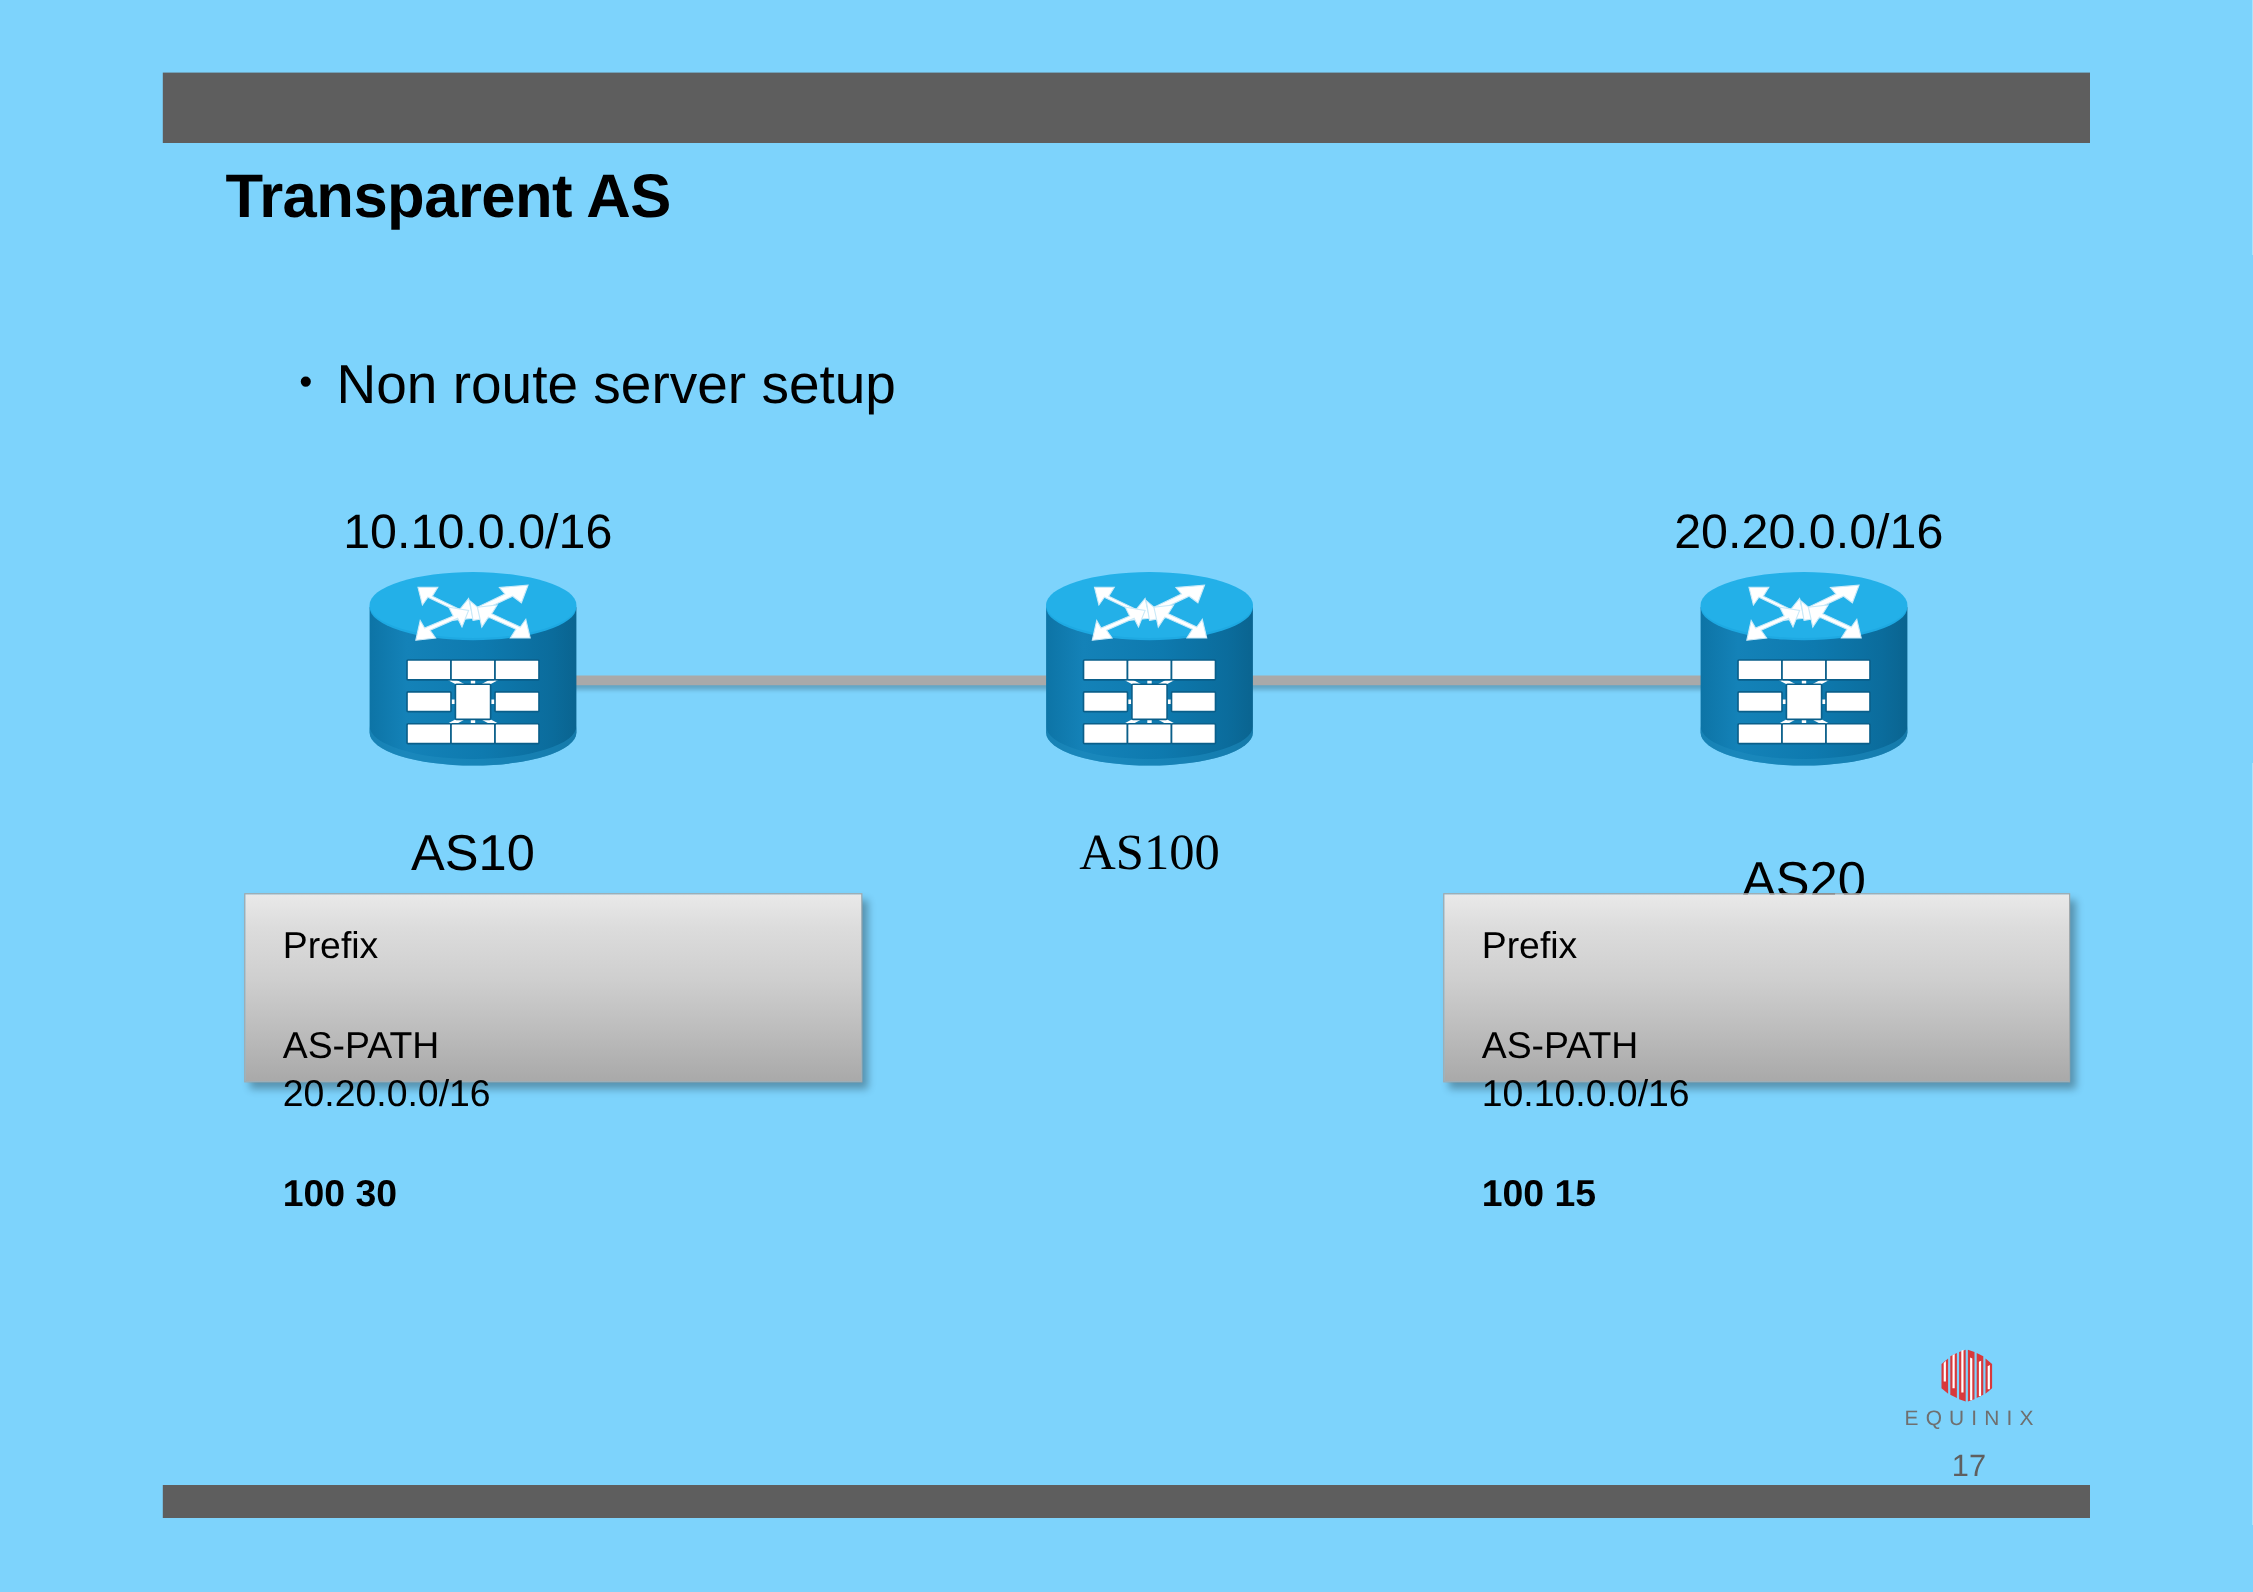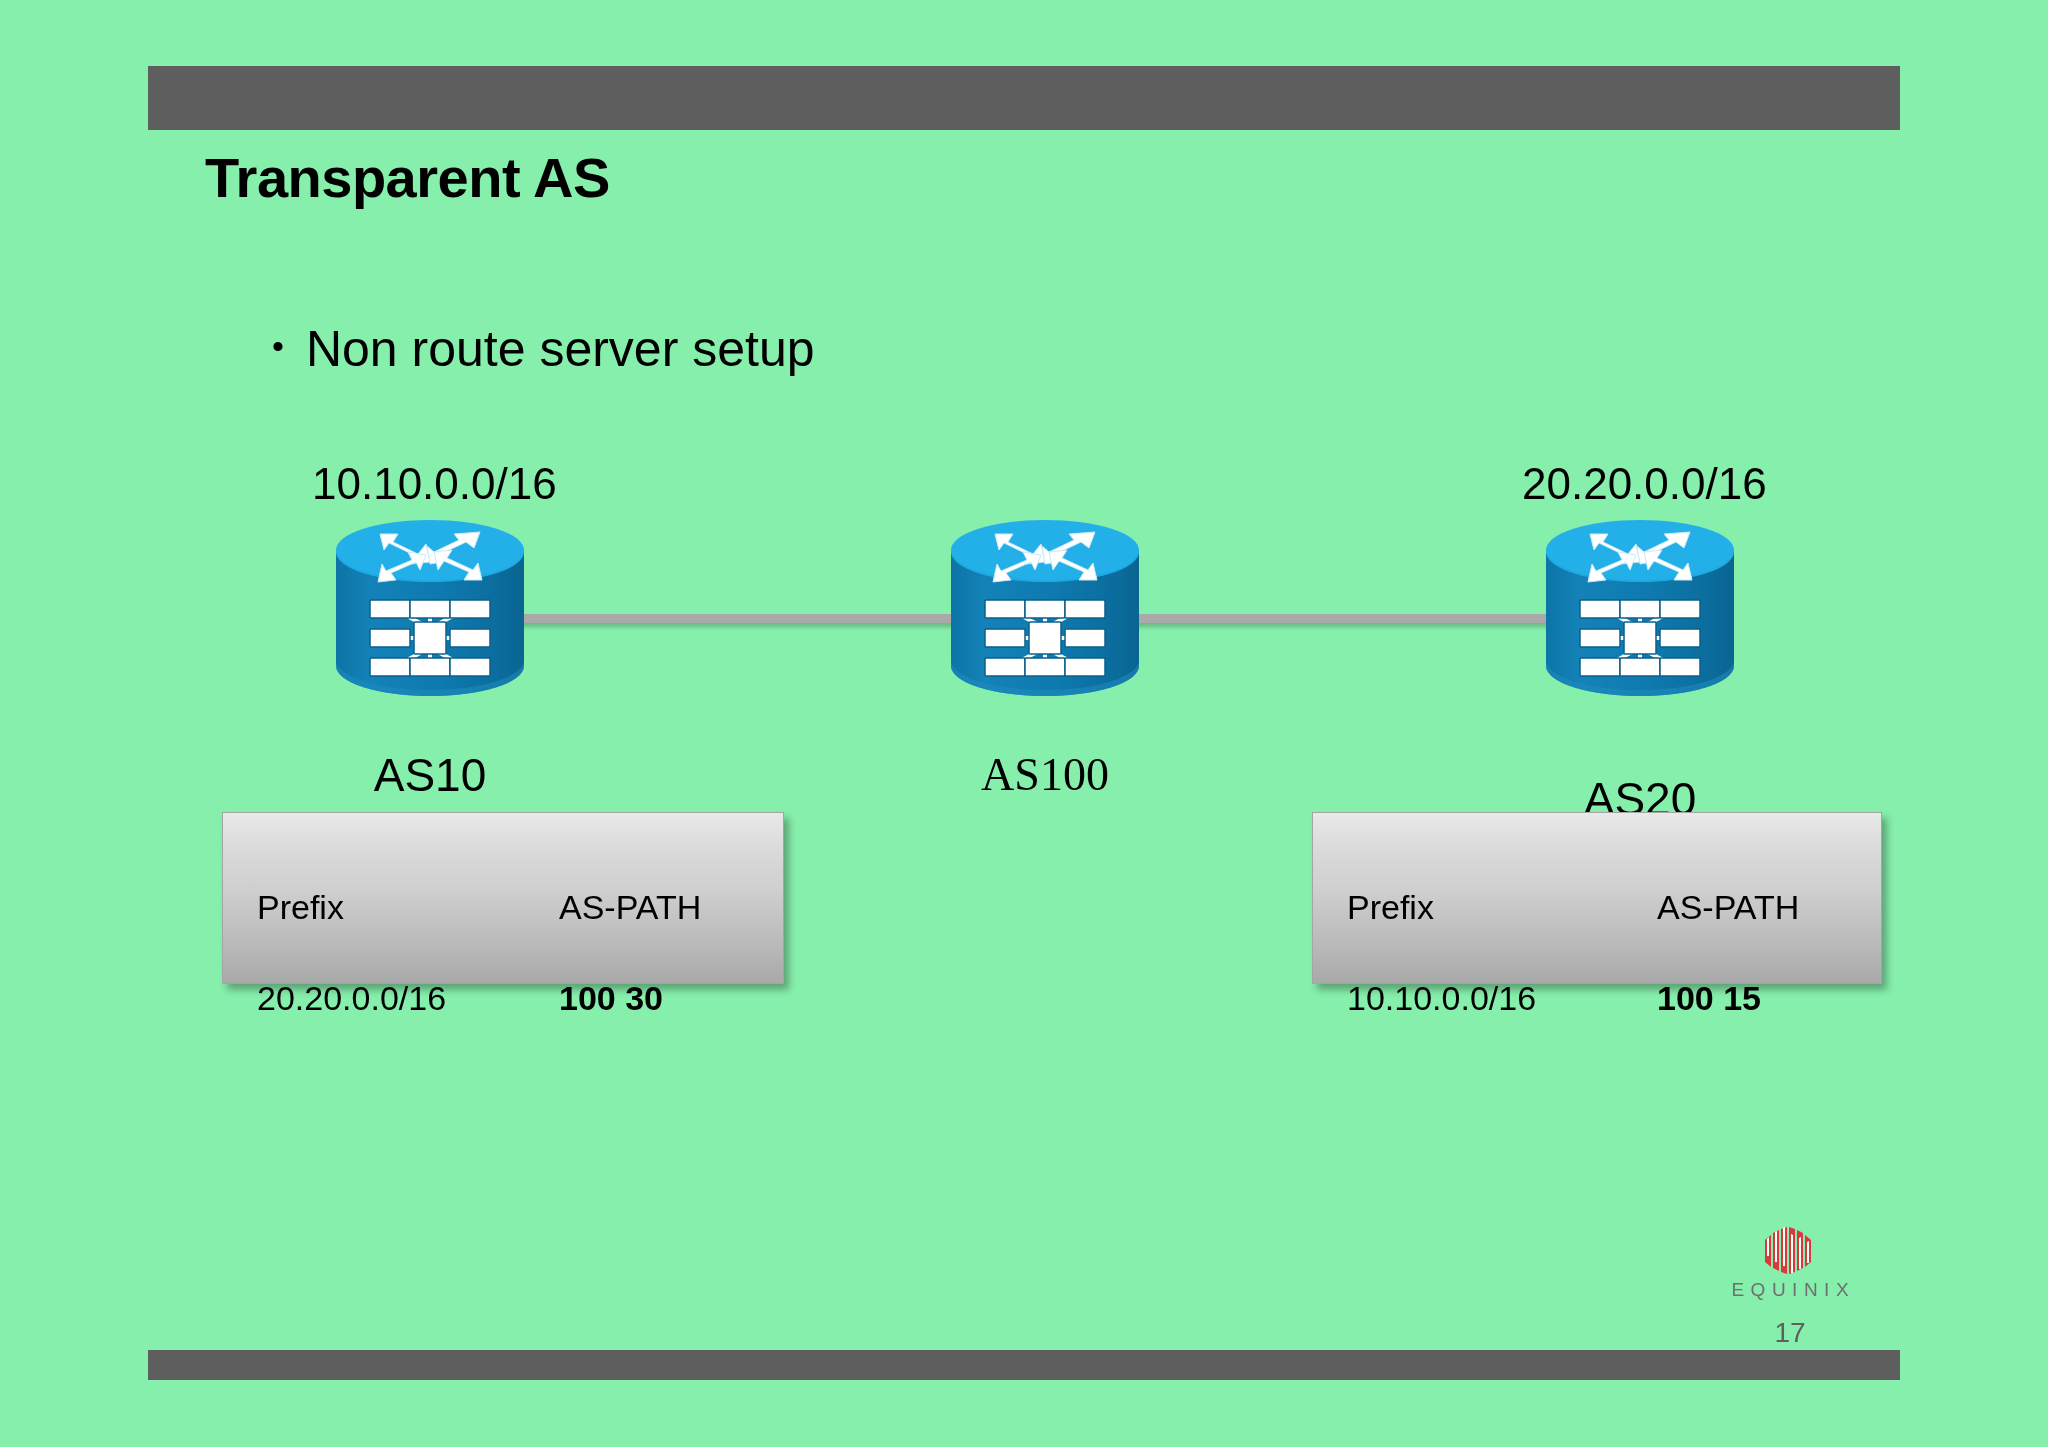--- a/index.html
+++ b/index.html
@@ -13,21 +13,21 @@
     height: 1447px;
     position: relative;
     overflow: hidden;
     font-family: "Liberation Sans", sans-serif;
     color: #000000;
   }
 
   .slide {
     position: absolute;
     inset: 0;
-    background: #86efac;
+    background: #7dd3fc;
   }
 
   
   .bar {
     position: absolute;
     left: 148px;
     width: 1752px;
     background: #5e5e5e;
   }
   .bar-top    { top: 66px;   height: 64px; }
@@ -138,20 +138,21 @@
   .route-box-left  { left: 222px;  top: 812px; width: 562px;  height: 172px; }
   .route-box-right { left: 1312px; top: 812px; width: 570px;  height: 172px; }
 
   .route-row {
     display: flex;
     justify-content: space-between;
     align-items: baseline;
     font-size: 34px;
     line-height: 1.28;
     white-space: nowrap;
+    flex-direction: column;
   }
   .route-row .col-path { font-weight: normal; margin-top: 47px; }
   .route-row.values .col-path { font-weight: bold; }
   .route-box-left  .col-path { width: 190px; text-align: left; }
   .route-box-right .col-path { width: 190px; text-align: left; }
 
   
   .brand {
     position: absolute;
     left: 1700px;

